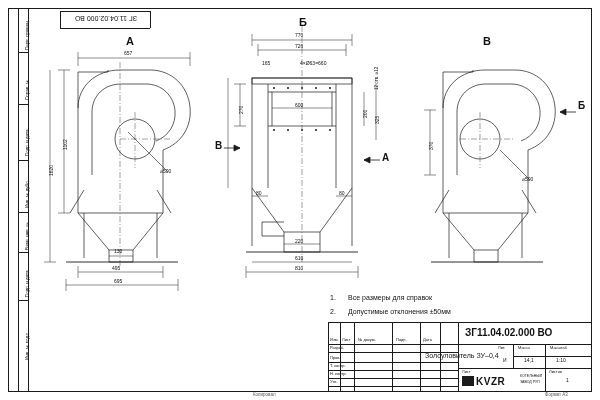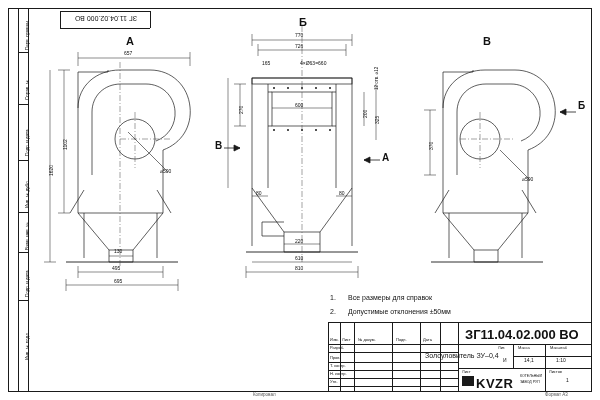--- a/index.html
+++ b/index.html
@@ -4,21 +4,21 @@
 <style>
   html,body{margin:0;padding:0;background:#ffffff;}
   body{width:600px;height:400px;font-family:"Liberation Sans",sans-serif;color:#111;}
   #sheet{position:relative;width:600px;height:400px;overflow:hidden;background:#fff;}
   .abs{position:absolute;}
   .ln{position:absolute;background:#1a1a1a;}
   .hl{height:1px;}
   .vl{width:1px;}
   .txt{position:absolute;font-size:5px;line-height:1;white-space:nowrap;color:#111;}
   .t7{font-size:7px;}
-  .t9{font-size:13px;}
+  .t9{font-size:10px;}
   .t10{font-size:10px;}
   .t11{font-size:11px;font-weight:bold;}
   .bold{font-weight:bold;}
   .rot90{transform:rotate(-90deg);transform-origin:0 0;}
   .rot180{transform:rotate(180deg);transform-origin:50% 50%;}
   svg{position:absolute;left:0;top:0;overflow:visible;}
   .dimtxt{position:absolute;font-size:5px;color:#111;white-space:nowrap;}
 </style>
 </head>
 <body>

